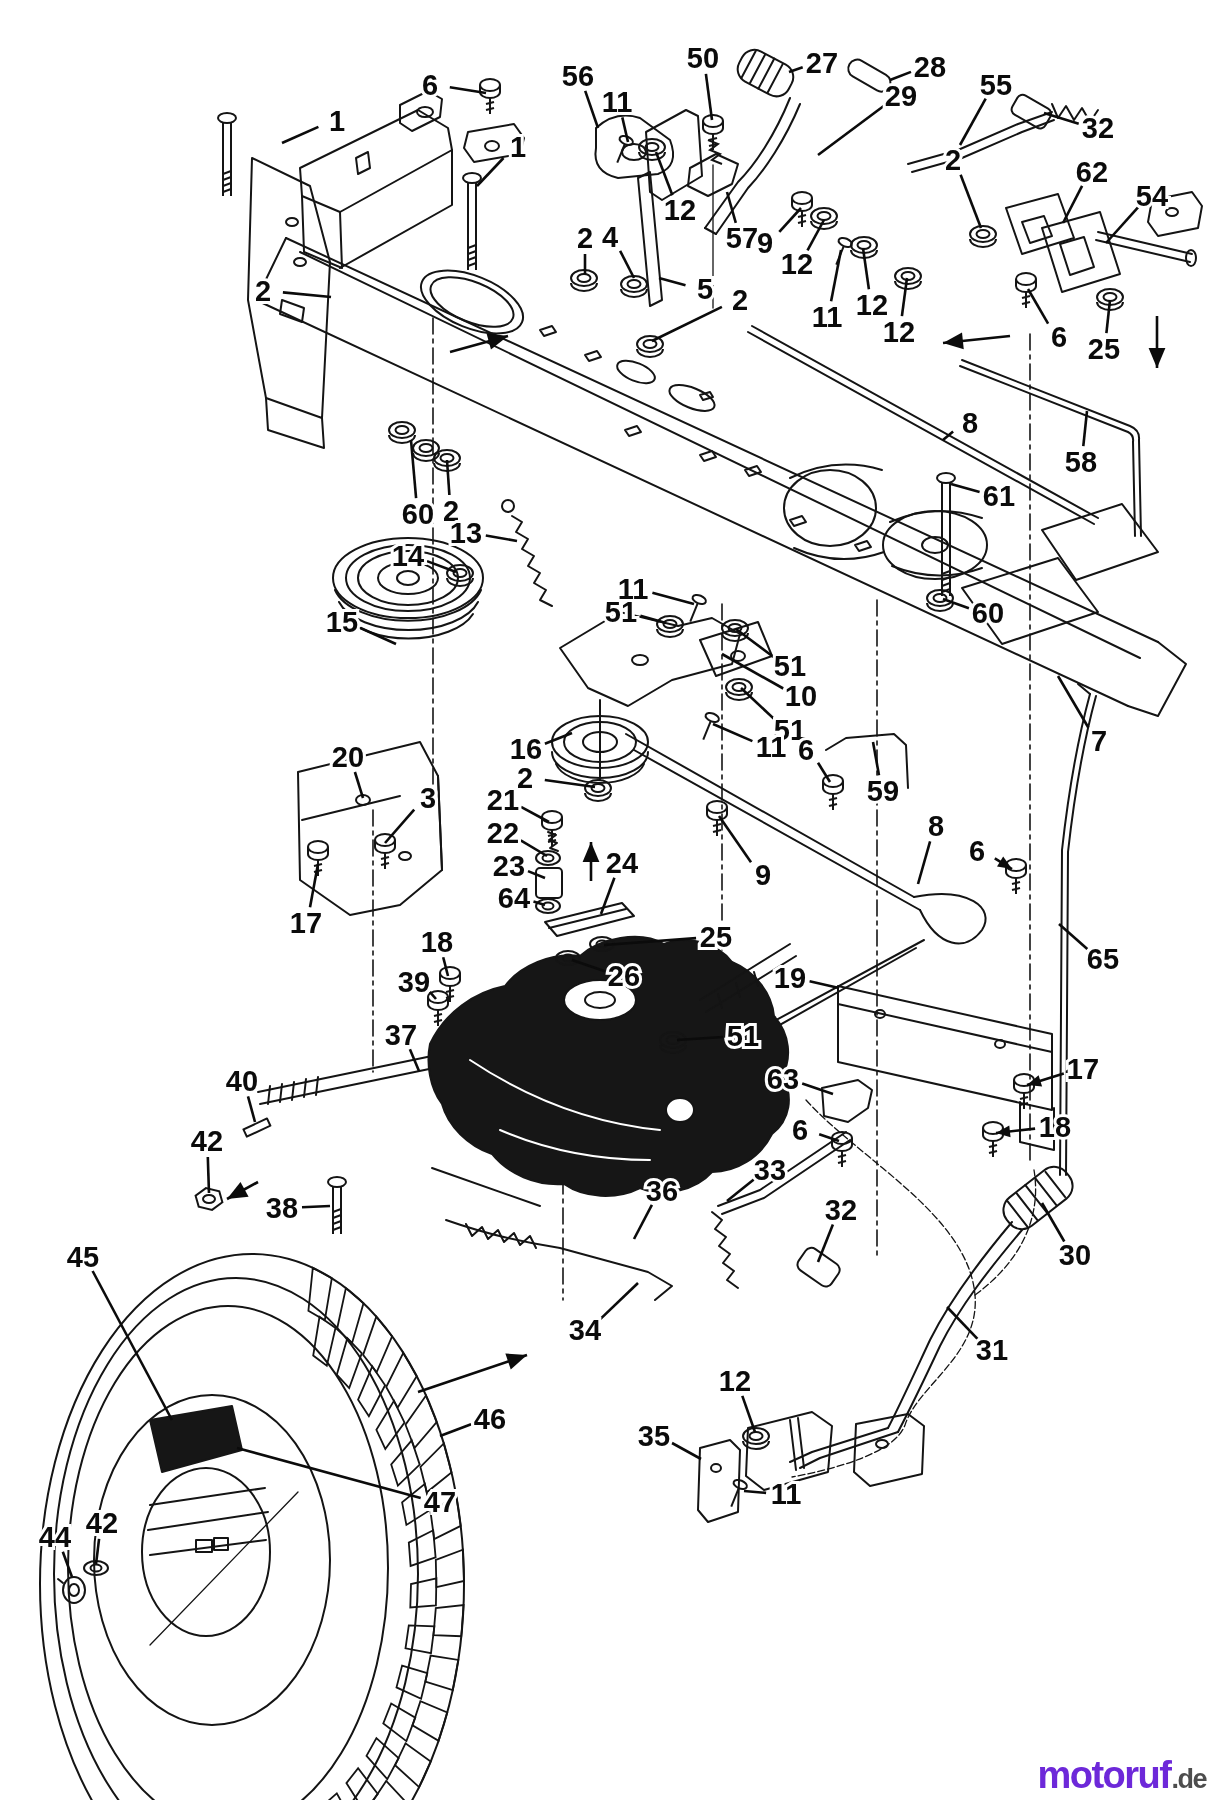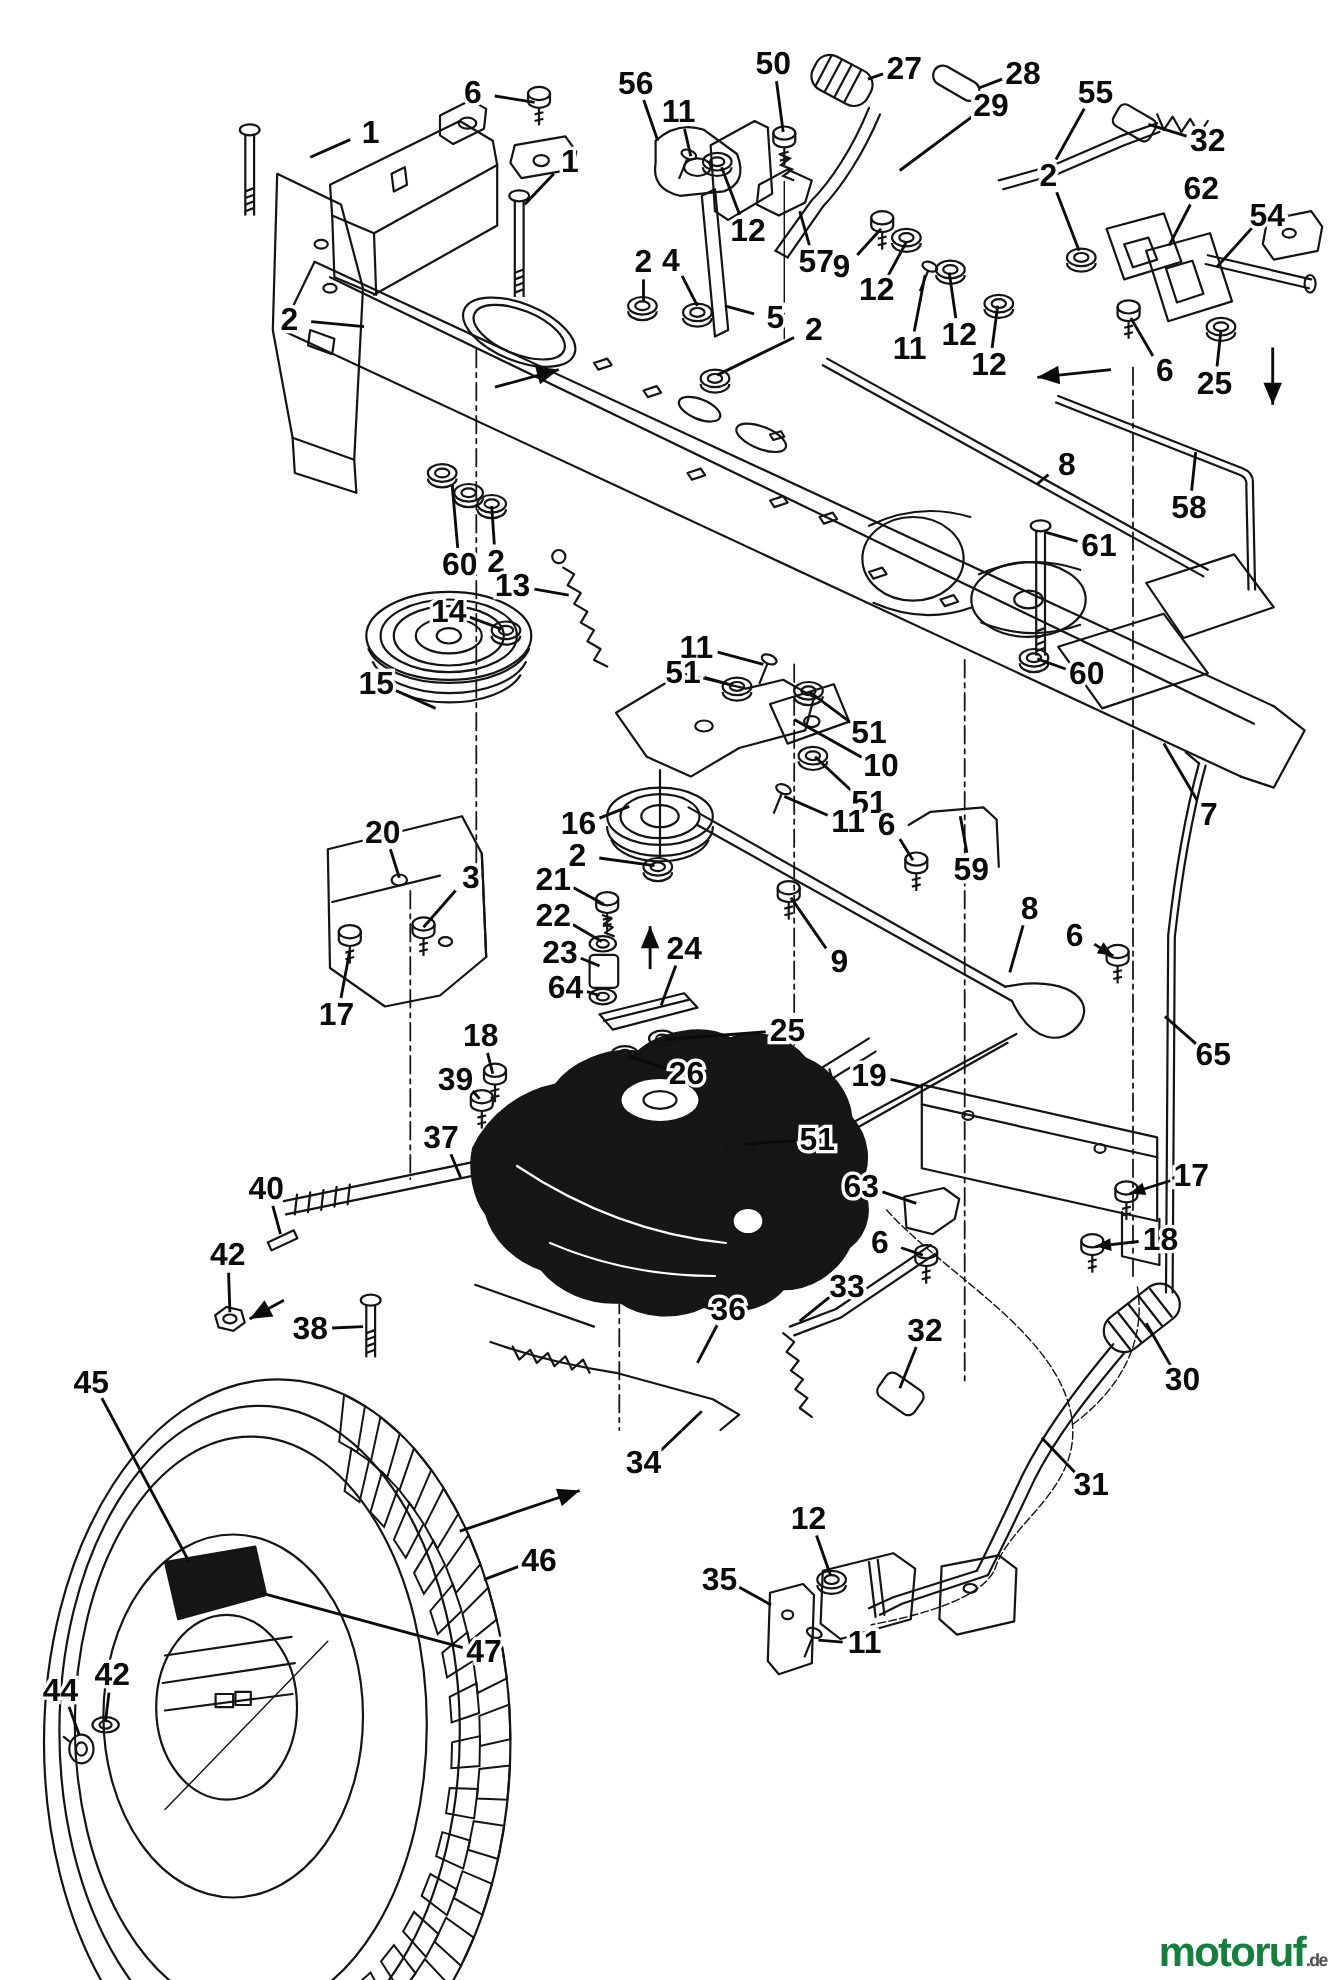--- a/index.html
+++ b/index.html
@@ -12,21 +12,21 @@
   #art .wht{stroke:#fff;fill:none}
   #art .whtf{fill:#fff;stroke:#141414}
   #art .dd{stroke-dasharray:16 5 4 5;stroke-width:1.6}
   #art .thin{stroke-width:1.3}
   .cl{font:700 29px "Liberation Sans",sans-serif;fill:#0b0b0b;paint-order:stroke;stroke:#fff;
       stroke-width:6px;text-anchor:middle;dominant-baseline:central}
   .ld{stroke:#0b0b0b;stroke-width:2.6;fill:none}
   .ah{fill:#0b0b0b;stroke:none}
   .logo{position:absolute;right:16px;bottom:6px;font-weight:bold;font-size:38px;
         letter-spacing:-1.5px;line-height:1}
-  .logo .tld{font-size:16px;margin-left:1px}
+  .logo .tld{font-size:27px;margin-left:1px}
 </style>
 </head>
 <body>
 
 <div class="wrap">
 <svg id="diag" width="1222" height="1800" viewBox="0 0 1222 1800" xmlns="http://www.w3.org/2000/svg">
  <g id="art">
 
   <line class="dd" x1="433" y1="318" x2="433" y2="800"></line>
   <line class="dd" x1="373" y1="810" x2="373" y2="1072"></line>
@@ -975,15 +975,15 @@
           <line class="ld" x1="471.1" y1="1424.2" x2="440" y2="1436"></line>
           <text class="cl" x="490" y="1419">46</text>
         </g>
         <g>
           <line class="ld" x1="420.7" y1="1497.9" x2="237" y2="1448"></line>
           <text class="cl" x="440" y="1502">47</text>
         </g>
       </g>
     </svg>
 <div class="logo">
-  <span style="color: #15803d;">motoruf</span><span class="tld" style="color: rgb(77, 77, 77);">.de</span>
+  <span style="color: #6d28d9;">motoruf</span><span class="tld" style="color: rgb(77, 77, 77);">.de</span>
 </div>
 </div>
 
 </body></html>

